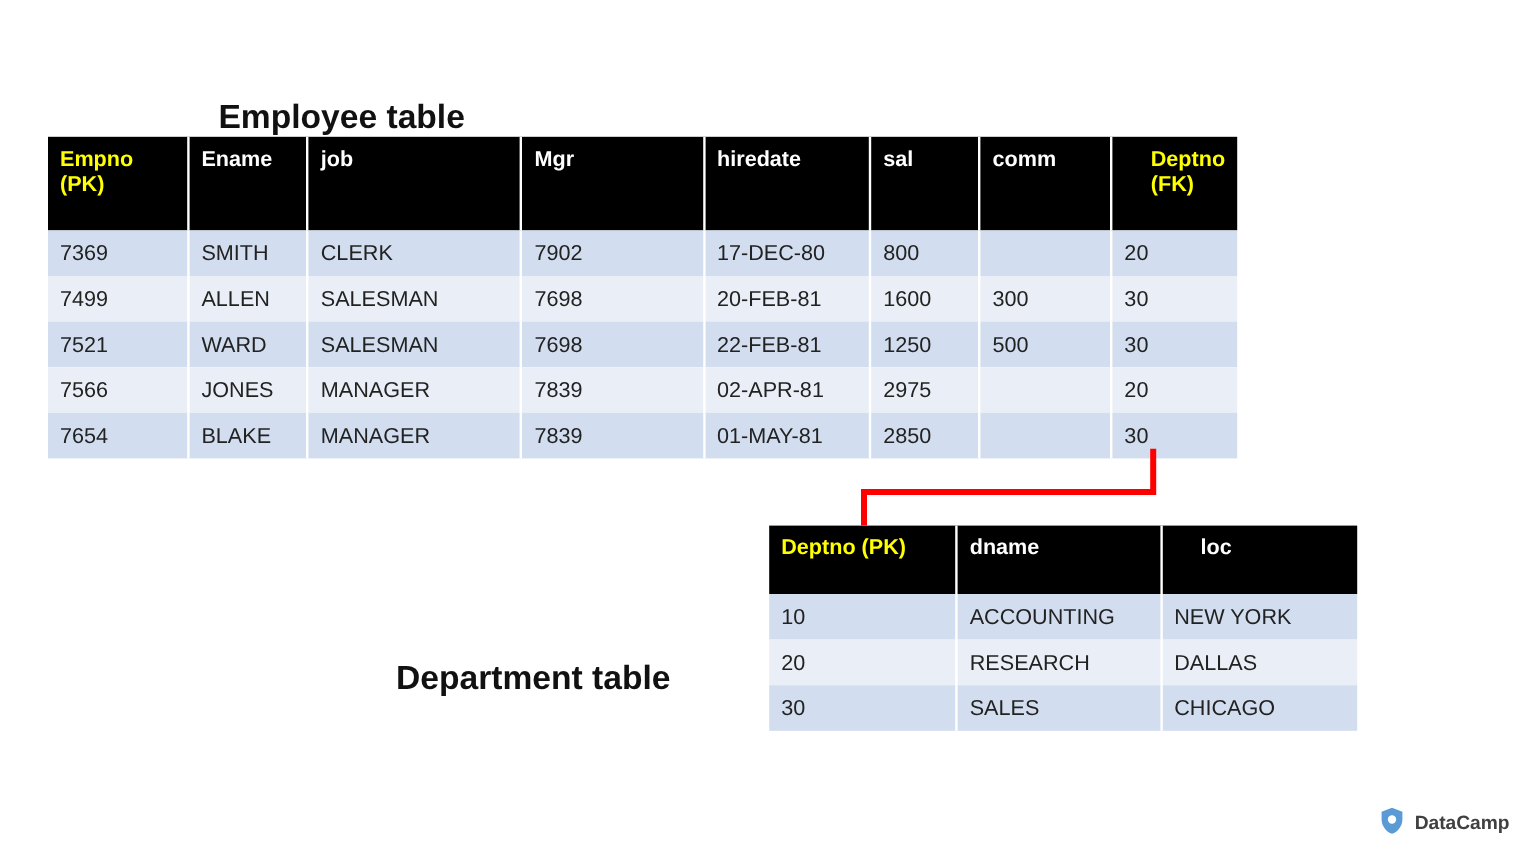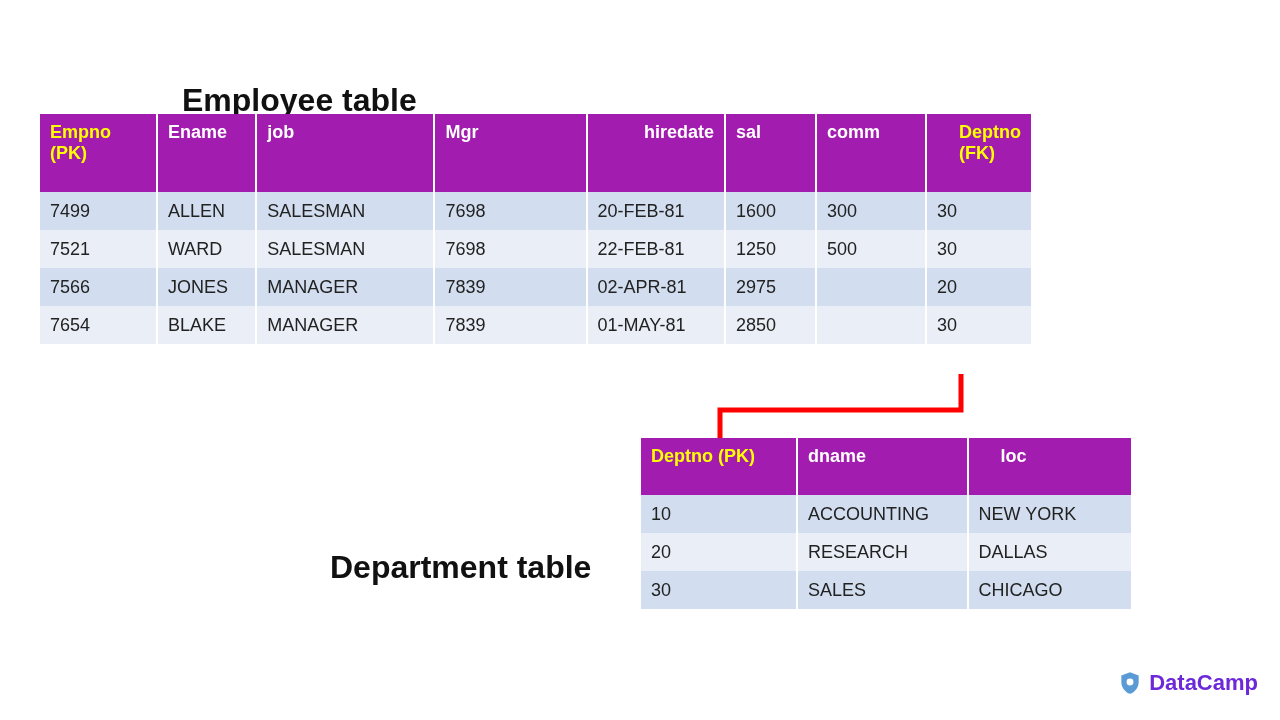--- a/index.html
+++ b/index.html
@@ -7,38 +7,38 @@
     width: 1280px;
     height: 720px;
     background: #ffffff;
     font-family: "Segoe UI", Arial, sans-serif;
     position: relative;
     overflow: hidden;
   }
   .title {
     position: absolute;
     font-weight: 700;
-    font-size: 32px;
+    font-size: 28px;
     color: #111;
     text-align: right;
   }
   .employee-title { left: 182px; top: 82px; }
   .department-title { left: 330px; top: 549px; }
 
   .tbl {
     position: absolute;
     border-collapse: collapse;
     font-size: 18px;
     color: #222;
   }
   .employee-table { left: 40px; top: 114px; width: 991px; }
   .department-table { left: 641px; top: 438px; width: 490px; }
 
   .tbl th {
-    background: #a21caf;
+    background: #000000;
     color: #ffffff;
     text-align: left;
     font-weight: 700;
     padding: 8px 10px 28px 10px;
     vertical-align: top;
     border-right: 2px solid #ffffff;
   }
   .tbl th.key { color: #ffff00; }
   .tbl th:last-child { border-right: none; padding-left: 32px; }
 
@@ -49,45 +49,46 @@
     vertical-align: middle;
   }
   .tbl td:last-child { border-right: none; }
   .tbl tbody tr:nth-child(odd)  td { background: #d2deef; }
   .tbl tbody tr:nth-child(even) td { background: #eaeff7; }
 
   .employee-table th:nth-child(1){width:118px;}
   .employee-table th:nth-child(2){width:100px;}
   .employee-table th:nth-child(3){width:180px;}
   .employee-table th:nth-child(4){width:155px;}
-  .employee-table th:nth-child(5){width:140px;text-align:right;}
+  .employee-table th:nth-child(5){width:140px;}
   .employee-table th:nth-child(6){width:92px;}
   .employee-table th:nth-child(7){width:111px;}
   .employee-table th:nth-child(8){width:100px;}
 
   .department-table th:nth-child(1){width:163px;}
   .department-table th:nth-child(2){width:173px;}
   .department-table th:nth-child(3){width:169px;}
 
   svg.connector {
     position: absolute;
     left: 0; top: 0;
     width: 1280px; height: 720px;
     pointer-events: none;
   }
 
   .logo {
     position: absolute;
     right: 22px;
     bottom: 18px;
     display: flex;
+    align-items: center;
     gap: 6px;
-    color: #6d28d9;
+    color: #404040;
     font-weight: 600;
-    font-size: 22px;
+    font-size: 16px;
   }
   .logo svg { width: 26px; height: 26px; }
 </style>
 </head>
 <body>
 
 <div class="title employee-title">Employee table</div>
 
 <table class="tbl employee-table">
   <thead>
@@ -97,20 +98,30 @@
     <th>job</th>
     <th>Mgr</th>
     <th>hiredate</th>
     <th>sal</th>
     <th>comm</th>
     <th class="key">Deptno (FK)</th>
   </tr>
     </thead>
   <tbody>
       <tr>
+        <td>7369</td>
+        <td>SMITH</td>
+        <td>CLERK</td>
+        <td>7902</td>
+        <td>17-DEC-80</td>
+        <td>800</td>
+        <td></td>
+        <td>20</td>
+      </tr>
+      <tr>
         <td>7499</td>
         <td>ALLEN</td>
         <td>SALESMAN</td>
         <td>7698</td>
         <td>20-FEB-81</td>
         <td>1600</td>
         <td>300</td>
         <td>30</td>
       </tr>
       <tr>

